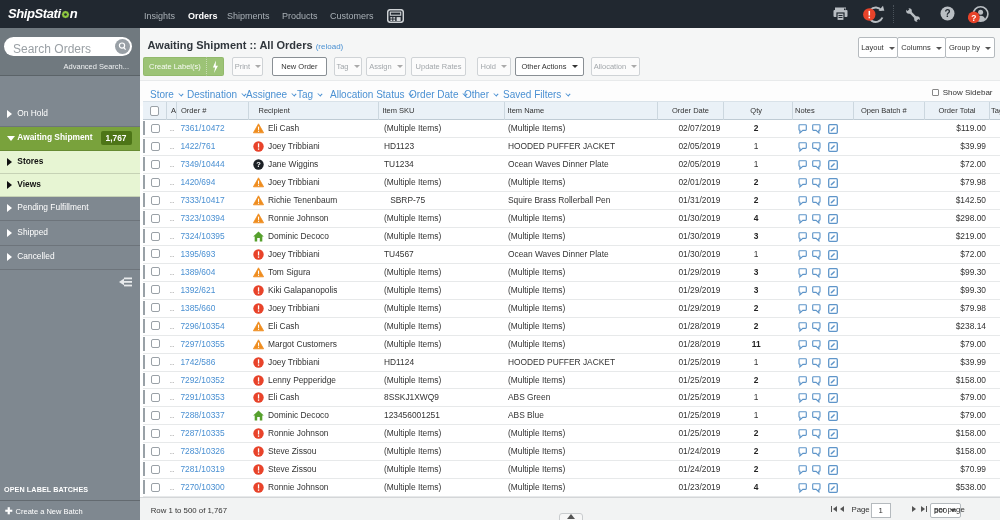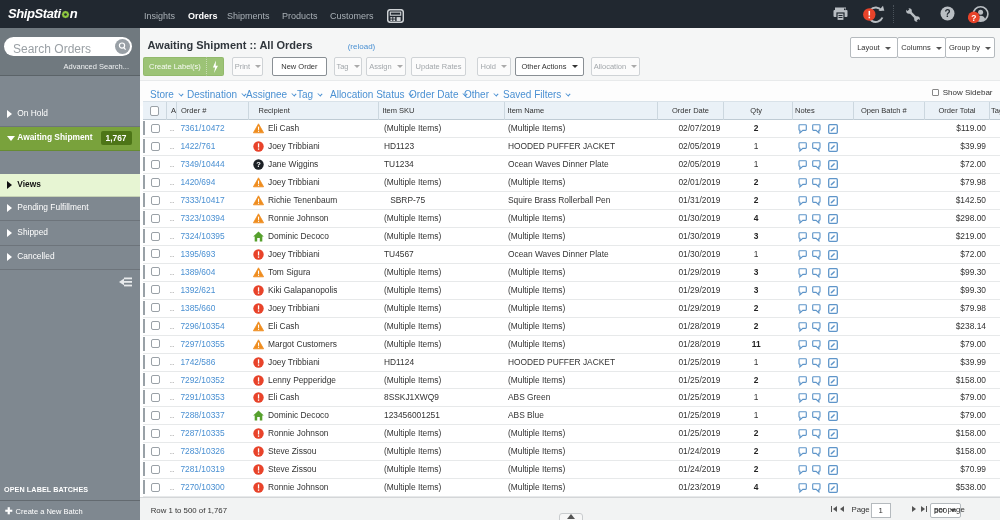--- a/index.html
+++ b/index.html
@@ -40,21 +40,21 @@
 #collapseico { position:absolute; left:119px; top:249px; }
 #olb { position:absolute; left:4px; top:457px; font-size:7.2px; font-weight:bold; color:#fff; letter-spacing:0.1px; }
 #newbatch { position:absolute; left:0; top:471.5px; width:140px; height:20.5px; background:#7f8890;
   border-top:1px solid rgba(0,0,0,0.22); color:#fff; font-size:7.5px; line-height:20px; }
 #newbatch span.plus { margin:0 3px 0 5px; font-weight:bold; font-size:9px; }
 
 
 #content { position:absolute; left:140px; top:28px; width:860px; height:492px; background:#fff; }
 #chead { position:absolute; left:0; top:0; width:860px; height:52px; background:#f5f6f6; }
 #h1 { position:absolute; left:7.6px; top:11px; font-size:11px; font-weight:bold; color:#30363c; }
-#h1 .reload { font-size:8px; font-weight:normal; color:#4a90d2;margin-left:32px; }
+#h1 .reload { font-size:8px; font-weight:normal; color:#4a90d2; }
 #grpbtns { position:absolute; right:5px; top:8px; white-space:nowrap; }
 .gbtn { display:inline-block; white-space:nowrap; height:21px; line-height:19px; padding:0 0; text-align:center; background:#fff;
   border:1px solid #b5babe; font-size:7.5px; color:#333; border-radius:2px; margin-left:-1px; }
 .caret { display:inline-block; width:0; height:0; border-left:3px solid transparent;
   border-right:3px solid transparent; border-top:3.5px solid #555; vertical-align:middle; margin-left:3px; }
 .caret.lt { border-top-color:#aaa; }
 #toolbar { position:absolute; left:0; top:28px; width:860px; height:24px; }
 .tbtn { position:absolute; top:0.5px; height:19px; line-height:17px; text-align:center; font-size:7.5px; white-space:nowrap;
   border-radius:2px; border:1px solid #cfd3d6; background:#fbfbfb; color:#a2a7ab; }
 .tbtn.en { border-color:#898f94; background:#fff; color:#333; }
@@ -177,20 +177,24 @@
     </div>
     <div class="smenu" style="top:73.6px;height:25.6px;">
         <span class="arr"></span>
         <span class="lbl">On Hold</span>
       </div>
     <div class="smenu gsel" style="top:99.2px;height:23.4px;">
         <span class="arr"></span>
         <span class="lbl">Awaiting Shipment</span>
         <span id="badge">1,767</span>
       </div>
+    <div class="smenu pale" style="top:122.6px;height:23px;">
+        <span class="arr"></span>
+        <span class="lbl">Stores</span>
+      </div>
     <div class="smenu pale" style="top:145.6px;height:23px;">
         <span class="arr"></span>
         <span class="lbl">Views</span>
       </div>
     <div class="smenu" style="top:168.6px;height:24.5px;">
         <span class="arr"></span>
         <span class="lbl">Pending Fulfillment</span>
       </div>
     <div class="smenu" style="top:193.1px;height:24.5px;">
         <span class="arr"></span>
@@ -207,21 +211,21 @@
       <path d="M0,4.9 L5,1.6 L5,8.2 Z" fill="#e8eaec"></path>
     </svg>
     <div id="olb">OPEN LABEL BATCHES</div>
     <div id="newbatch"><span class="plus">✚</span>Create a New Batch</div>
   </div>
 
   <div id="content">
     <div id="chead">
       <div id="h1">Awaiting Shipment :: All Orders <span class="reload">(reload)</span></div>
       <div id="grpbtns">
-        <span class="gbtn" style="width:48px">Layout <span class="caret"></span></span><span class="gbtn" style="width:49px">Columns <span class="caret"></span></span><span class="gbtn" style="width:50px">Group by <span class="caret"></span></span>
+        <span class="gbtn" style="width:40px">Layout <span class="caret"></span></span><span class="gbtn" style="width:49px">Columns <span class="caret"></span></span><span class="gbtn" style="width:50px">Group by <span class="caret"></span></span>
       </div>
       <div id="toolbar">
         <div id="createlbl">Create Label(s)</div>
         <div id="createbolt">
           <svg width="16" height="17" viewBox="0 0 16 17" style="display:block">
               <path d="M8.9,2.6 L5.9,9.4 L8.1,9.4 L7,14.9 L11,7.7 L8.7,7.7 Z" fill="#fff"></path>
             </svg>
         </div>
         <div class="tbtn" style="left:92.3px;width:31.2px;">Print <span class="caret lt"></span></div>
         <div class="tbtn en" style="left:132.1px;width:54.6px;">New Order</div>

